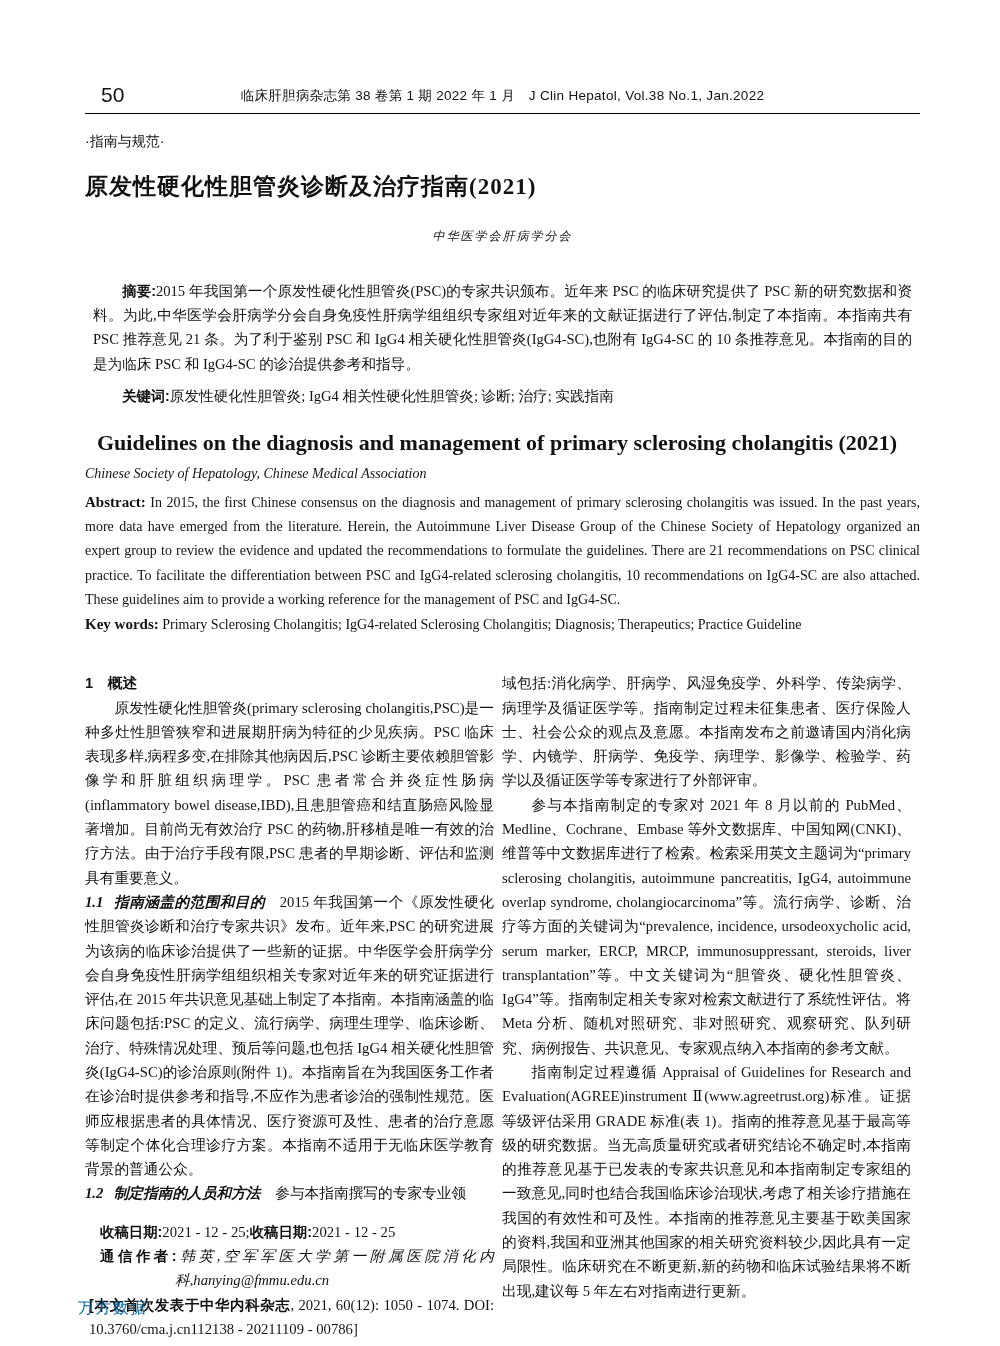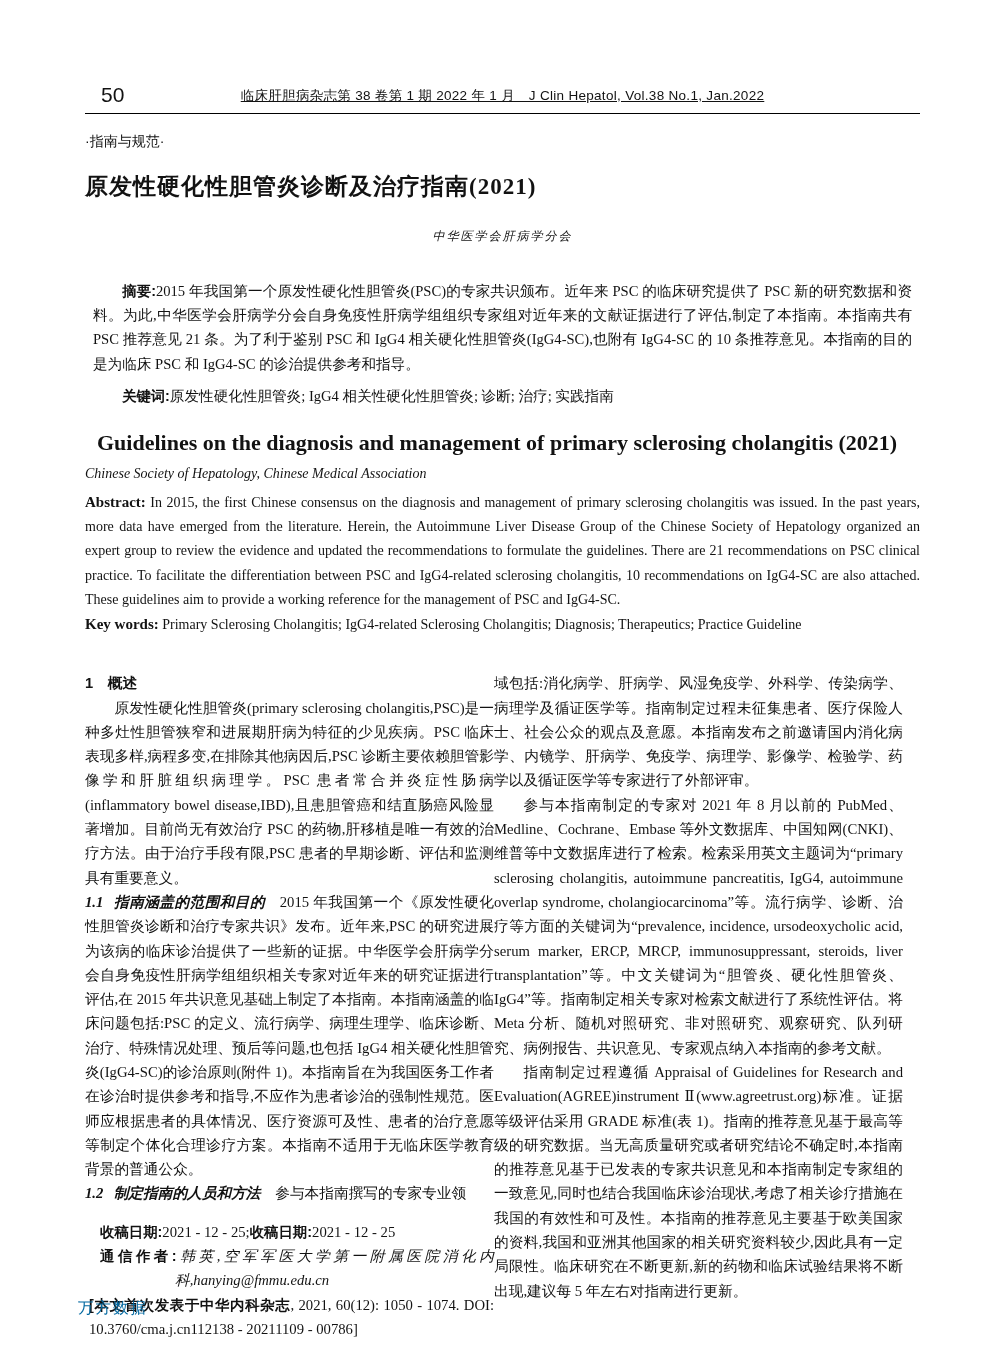--- a/index.html
+++ b/index.html
@@ -9,21 +9,21 @@
     margin:0 auto;
     background:#ffffff;
     color:#121212;
     font-family:"Liberation Serif","DejaVu Serif",serif;
     overflow:hidden;
     box-sizing:border-box;
   }
   .content { position:absolute; left:85px; top:84px; width:835px; }
 
   
-  .header-row { position:relative; height:26px;text-decoration:underline; }
+  .header-row { position:relative; height:26px; }
   .page-number {
     position:absolute; left:16px; top:0;
     font-family:"Liberation Sans","DejaVu Sans",sans-serif;
     font-size:21px; line-height:22px;
   }
   .journal-line {
     text-align:center; font-size:13.5px; line-height:24px;
     font-family:"Liberation Sans","DejaVu Sans",sans-serif;
     letter-spacing:0.3px;
   }
@@ -59,21 +59,21 @@
   .abstract-en { margin-top:22px; }
   .en-title {
     font-size:22px; font-weight:700; margin:0 0 10px 12px;
     font-family:"Liberation Serif","DejaVu Serif",serif;
   }
   .en-authors { font-style:italic; font-size:14px; margin:0 0 8px 0; }
   .abstract-en p.body { margin:0; text-align:justify; font-size:14px; line-height:24.2px; }
   b.en-label { font-weight:700; font-size:15px;margin-top:36px; }
 
   
-  .columns { display:flex; gap:0; margin-top:34px; }
+  .columns { display:flex; gap:8px; margin-top:34px; }
   .col { width:409px; box-sizing:border-box; }
   .col p { margin:0; text-align:justify; font-size:14.7px; line-height:24.3px; }
   .col p.indent { text-indent:2em; }
   .sec-heading {
     font-family:"Liberation Sans","DejaVu Sans",sans-serif;
     font-weight:700; font-size:15px; line-height:24.3px; margin:0;
   }
   .sec-heading .num { margin-right:1em; }
   .sub-num { font-weight:700; font-style:italic; margin-right:0.7em; }
   .sub-heading { font-weight:600; font-style:italic; margin-right:1em; }

